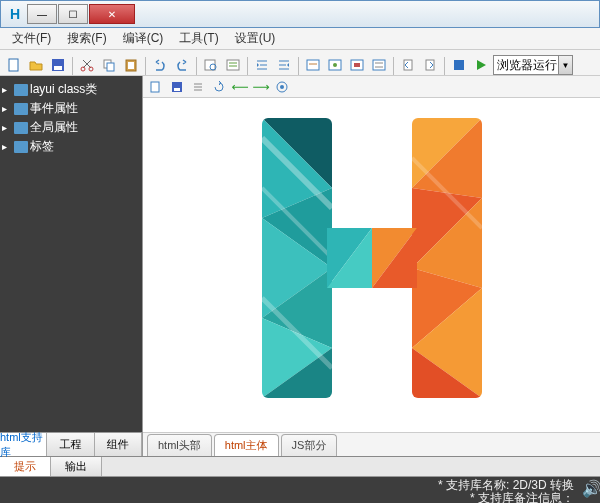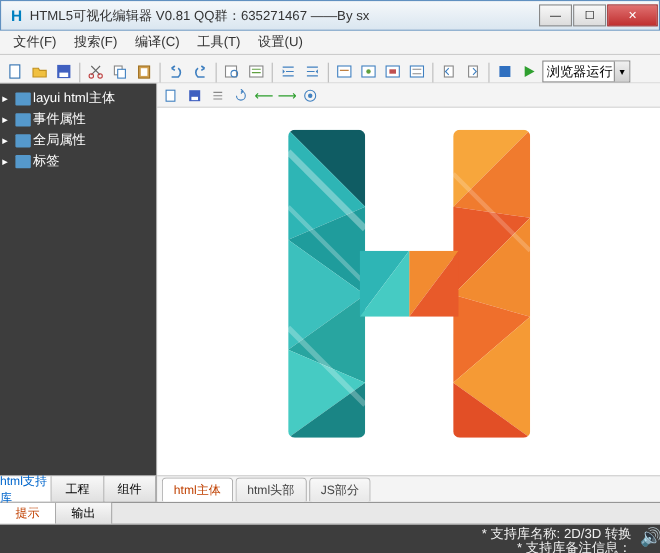--- a/index.html
+++ b/index.html
@@ -49,21 +49,20 @@
 .bottom-body { display:flex; }
 .console { color: #eee; font-size: 11px; padding: 2px 6px; flex:1; line-height: 13px; }
 .console-line { white-space: pre; text-align: right; }
 .speaker-icon { width:20px; color:#ccc; font-size:16px; padding:2px; cursor:pointer; }
 </style>
 </head>
 <body>
 
 <div class="titlebar">
   <span class="titlebar-icon">H</span>
-  <span class="titlebar-text">HTML5可视化编辑器 V0.81 QQ群：635271467 ——By sx</span>
   <div class="win-btn">—</div>
   <div class="win-btn">☐</div>
   <div class="win-btn win-close">✕</div>
 </div>
 
 <div class="menubar">
   <div class="menu-item">文件(F)</div>
   <div class="menu-item">搜索(F)</div>
   <div class="menu-item">编译(C)</div>
   <div class="menu-item">工具(T)</div>
@@ -205,21 +204,21 @@
   </div>
 </div>
 
 <div class="body-area">
 
   <div class="left-panel">
     <div class="tree-area">
       <div class="tree-item">
           <span class="tree-expand">▸</span>
           <span class="tree-icon"></span>
-          <span>layui html主体</span>
+          <span>layui class类</span>
         </div>
       <div class="tree-item">
           <span class="tree-expand">▸</span>
           <span class="tree-icon"></span>
           <span>事件属性</span>
         </div>
       <div class="tree-item">
           <span class="tree-expand">▸</span>
           <span class="tree-icon"></span>
           <span>全局属性</span>
@@ -313,22 +312,22 @@
 
         <g clip-path="url(#hMid)">
           <polygon points="115,130 160,130 115,190" fill="#2eb5b5"></polygon>
           <polygon points="160,130 205,130 160,190" fill="#f28b30"></polygon>
           <polygon points="115,190 160,130 160,190" fill="#46cbc3"></polygon>
           <polygon points="160,190 205,130 205,190" fill="#e85a2a"></polygon>
         </g>
       </svg>
     </div>
     <div class="right-tabs">
+      <div class="right-tab">html头部</div>
       <div class="right-tab active">html主体</div>
-      <div class="right-tab">html头部</div>
       <div class="right-tab">JS部分</div>
     </div>
   </div>
 </div>
 
 <div class="bottom-panel">
   <div class="bottom-tabs">
     <div class="bottom-tab active">提示</div>
     <div class="bottom-tab">输出</div>
   </div>

